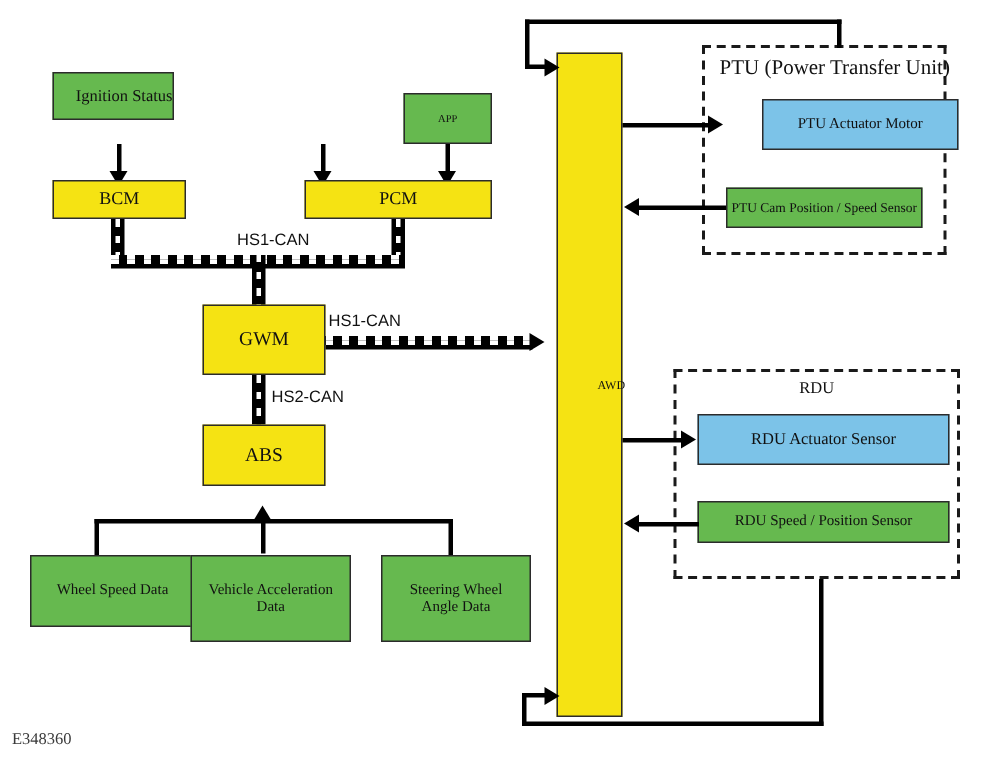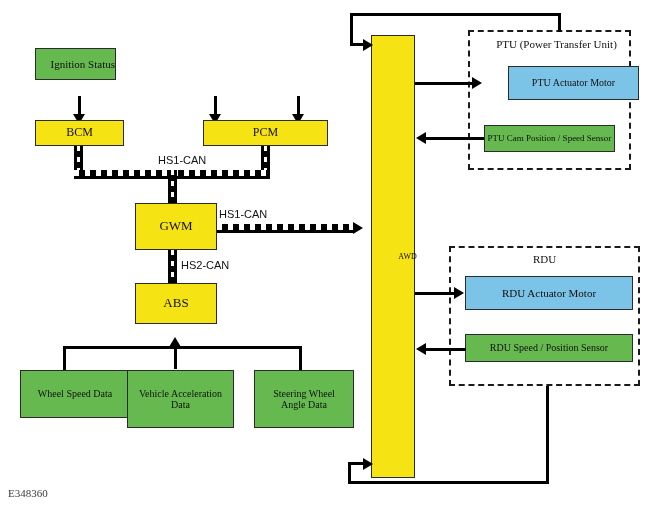--- a/index.html
+++ b/index.html
@@ -46,20 +46,23 @@
 </head>
 <body>
 
 <div id="canvas">
 
   <div class="box green" style="left:35px;top:48px;width:81px;height:32px;font-size:11px;justify-content:flex-end;">
     <span>Ignition Status</span>
   </div>
 
 
+  <div class="box green" style="left:269px;top:62px;width:59px;height:34px;font-size:7px;">
+    <span>APP</span>
+  </div>
 
   <div class="ln vln" style="left:78px;top:96px;height:22px;"></div>
   <div class="ar ar-d" style="left:73px;top:114px;"></div>
 
   <div class="ln vln" style="left:214px;top:96px;height:22px;"></div>
   <div class="ar ar-d" style="left:209px;top:114px;"></div>
 
   <div class="ln vln" style="left:297px;top:96px;height:22px;"></div>
   <div class="ar ar-d" style="left:292px;top:114px;"></div>
 
@@ -110,21 +113,21 @@
   <div class="box green" style="left:254px;top:370px;width:100px;height:58px;font-size:10px;white-space:pre-line;">
     <span>Steering Wheel
 Angle Data</span>
   </div>
 
   <div class="box yellow" style="left:371px;top:35px;width:44px;height:443px;font-size:8px;padding-left:29px;">
     <span>AWD</span>
   </div>
 
   <div class="dashgrp" style="left:468px;top:30px;width:163px;height:140px;"></div>
-  <div class="grplabel" style="left:468px;top:38px;width:177px;font-size:11px;">PTU (Power Transfer Unit)</div>
+  <div class="grplabel" style="left:468px;top:38px;width:177px;font-size:14px;">PTU (Power Transfer Unit)</div>
 
   <div class="box blue" style="left:508px;top:66px;width:131px;height:34px;font-size:10px;">
     <span>PTU Actuator Motor</span>
   </div>
 
   <div class="box green" style="left:484px;top:125px;width:131px;height:27px;font-size:9px;">
     <span>PTU Cam Position / Speed Sensor</span>
   </div>
 
   <div class="ln hln" style="left:415px;top:82px;width:60px;"></div>
@@ -136,21 +139,21 @@
   <div class="ln vln" style="left:558px;top:13px;height:19px;"></div>
   <div class="ln hln" style="left:350px;top:13px;width:211px;"></div>
   <div class="ln vln" style="left:350px;top:13px;height:32px;"></div>
   <div class="ln hln" style="left:350px;top:43px;width:16px;"></div>
   <div class="ar ar-r" style="left:363px;top:39px;"></div>
 
   <div class="dashgrp" style="left:449px;top:246px;width:191px;height:140px;"></div>
   <div class="grplabel" style="left:449px;top:253px;width:191px;font-size:11px;">RDU</div>
 
   <div class="box blue" style="left:465px;top:276px;width:168px;height:34px;font-size:11px;">
-    <span>RDU Actuator Motor</span>
+    <span>RDU Actuator Sensor</span>
   </div>
 
   <div class="box green" style="left:465px;top:334px;width:168px;height:28px;font-size:10px;">
     <span>RDU Speed / Position Sensor</span>
   </div>
 
   <div class="ln hln" style="left:415px;top:292px;width:42px;"></div>
   <div class="ar ar-r" style="left:454px;top:287px;"></div>
 
   <div class="ln hln" style="left:421px;top:348px;width:45px;"></div>

